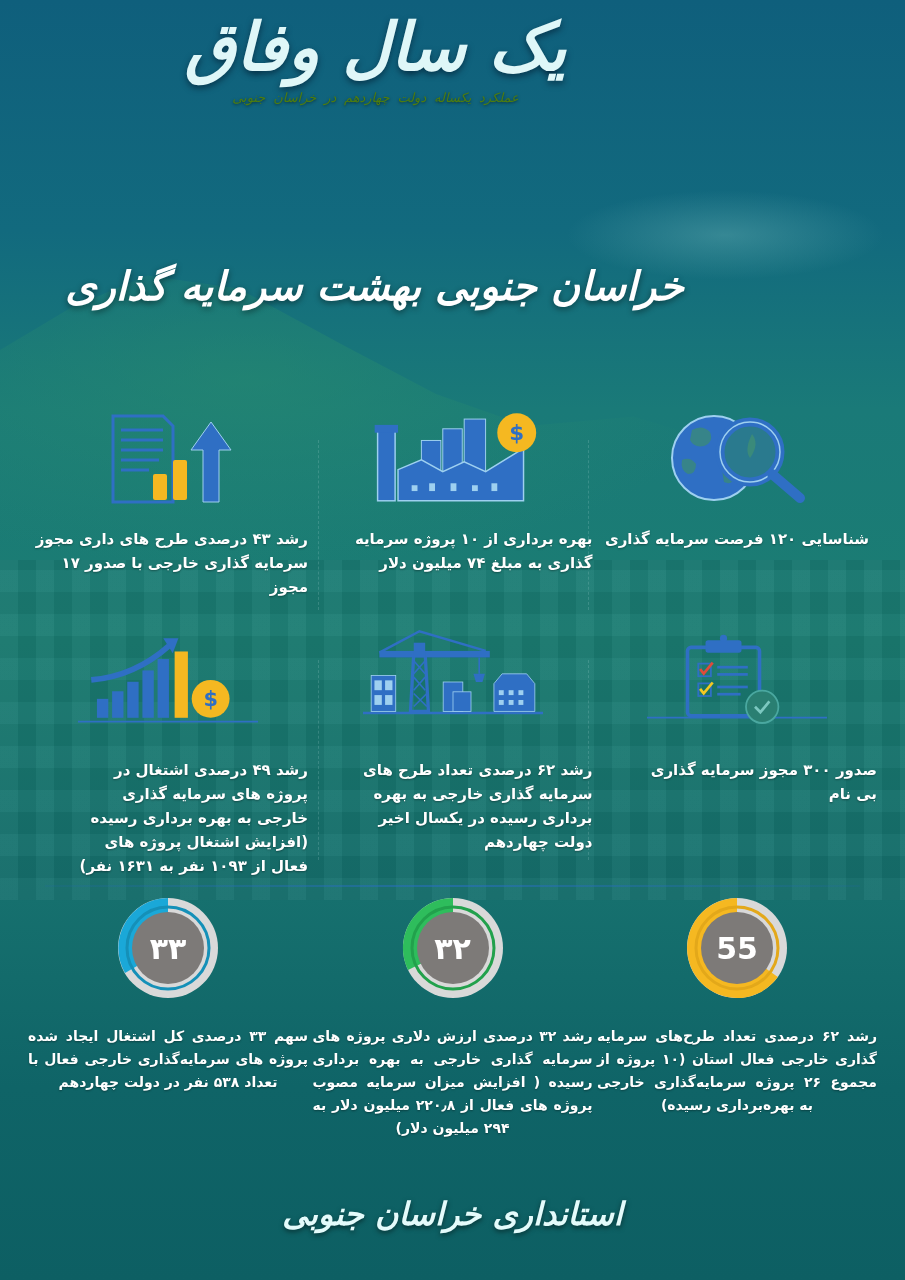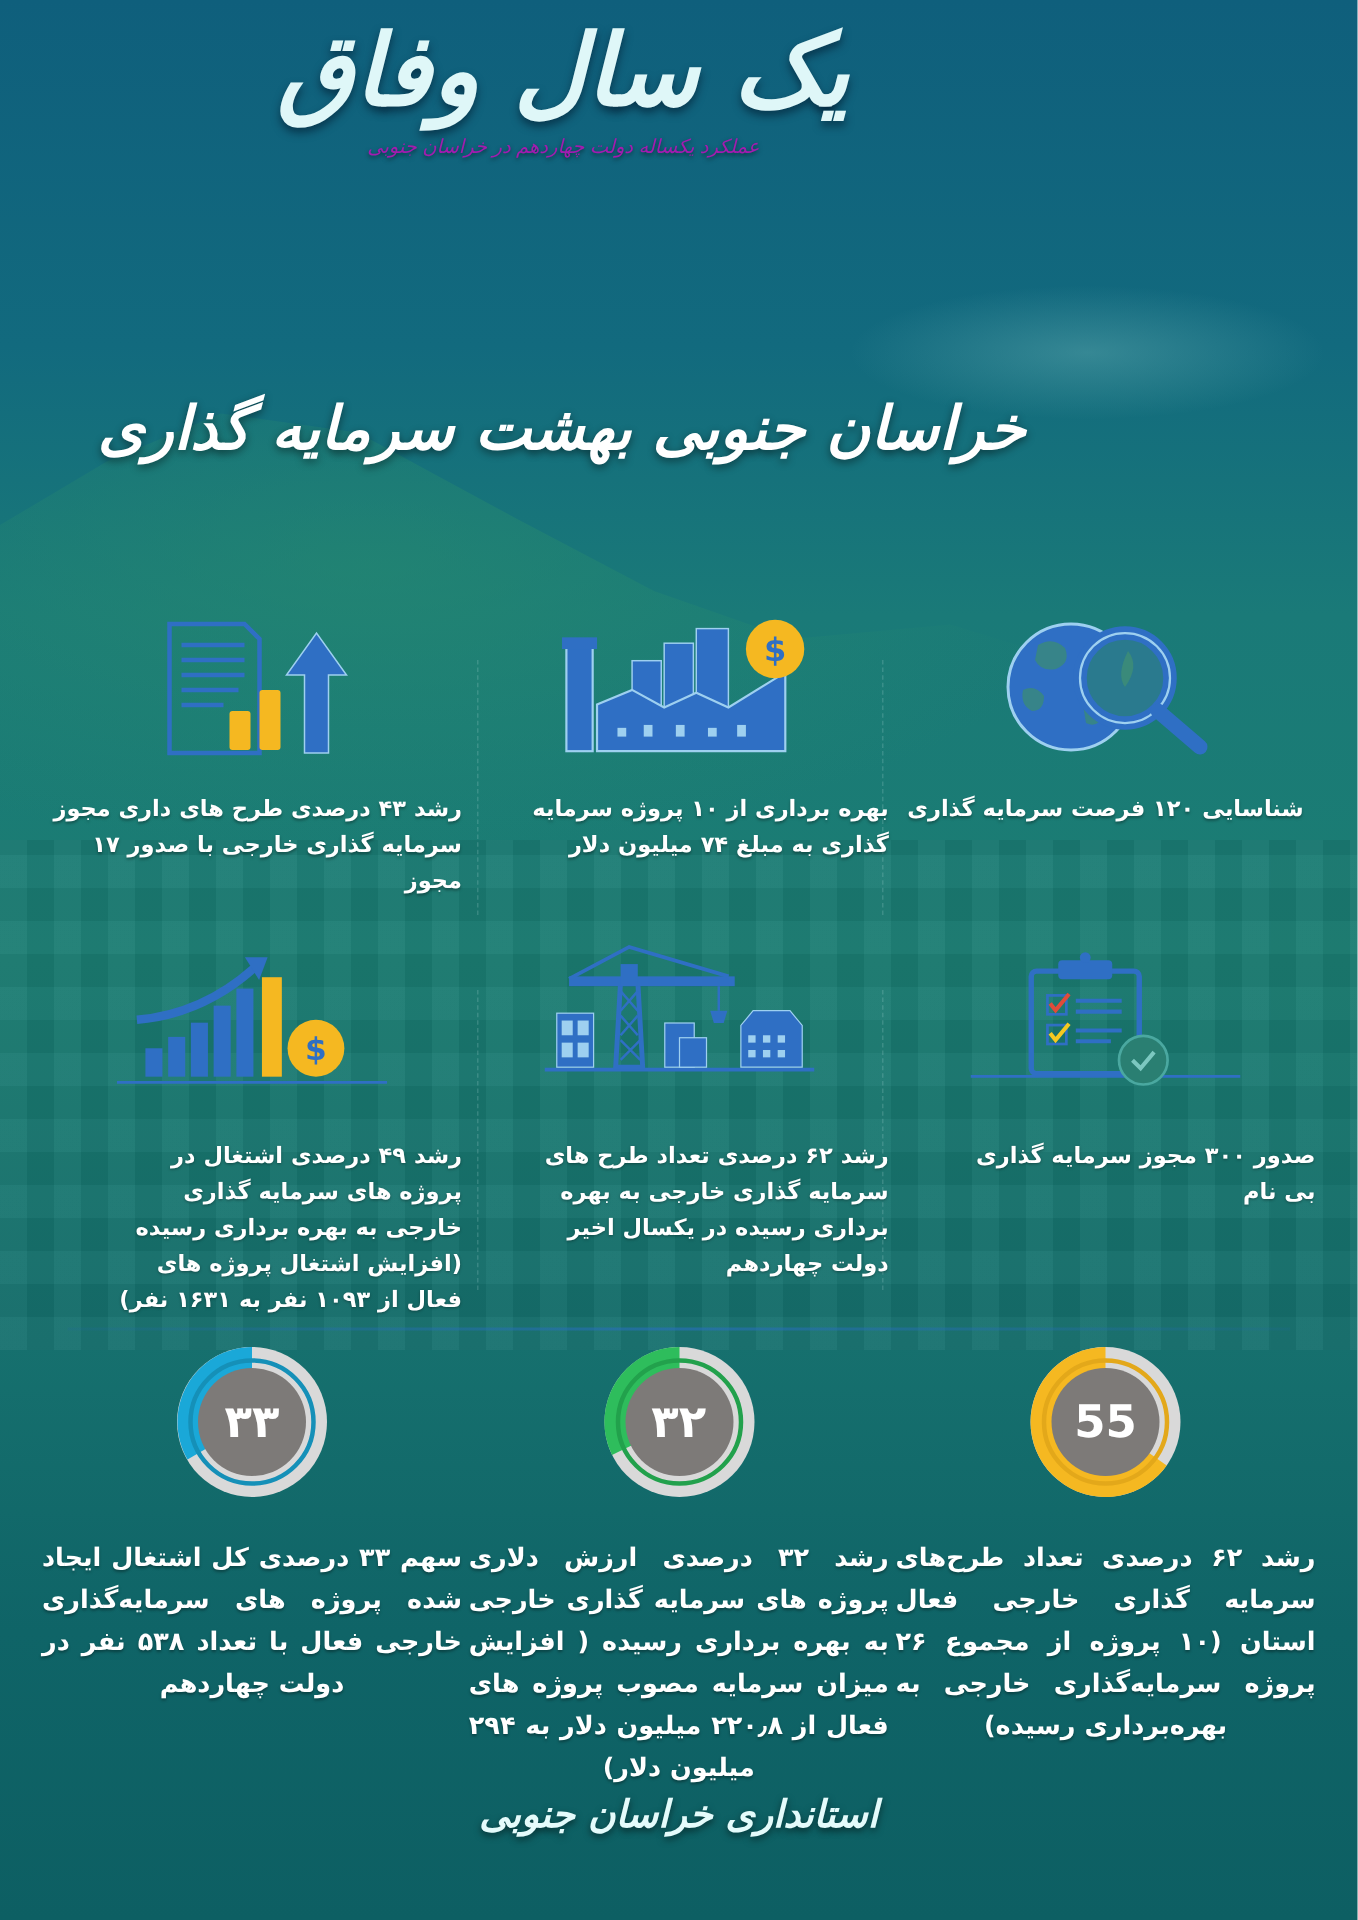--- a/index.html
+++ b/index.html
@@ -28,63 +28,63 @@
     background: radial-gradient(ellipse, rgba(120,190,190,0.35), rgba(120,190,190,0) 70%);
   }
 
   .header { position: absolute; top: 10px; left: 0; width: 751px; text-align: center; }
   .logo-title {
     font-family: "DejaVu Serif", serif; font-style: italic; font-weight: bold;
     font-size: 66px; color: #dff7f8; line-height: 1.15; letter-spacing: 2px;
     text-shadow: 0 3px 6px rgba(0,20,40,0.55);
   }
   .logo-sub {
-    font-family: Liberation Sans, sans-serif; font-style: italic;
-    font-size: 13px; color: #a21caf; margin-top: 4px;
+    font-family: Liberation Mono, monospace; font-style: italic;
+    font-size: 13px; color: #4d7c0f; margin-top: 4px;
     text-shadow: 0 1px 3px rgba(0,0,0,0.5);
   }
   .headline {
     position: absolute; top: 262px; left: 0; width: 749px; text-align: center;
     font-family: "DejaVu Serif", serif; font-style: italic; font-weight: bold;
     font-size: 40px; color: #ffffff; text-shadow: 0 2px 6px rgba(0,0,0,0.45);
   }
 
   .row { position: absolute; left: 0; width: 905px; display: flex; flex-direction: row; justify-content: space-between; padding: 0 28px; }
   .card { width: 280px; display: flex; flex-direction: column; align-items: center; }
   .card .icon { width: 180px; height: 100px; display: flex; align-items: flex-end; justify-content: center; }
   .card .text {
     margin-top: 22px; font-family: "DejaVu Sans", sans-serif; font-weight: bold;
     font-size: 15px; line-height: 1.6; text-align: right; color: #ffffff;
     text-shadow: 0 1px 2px rgba(0,0,0,0.35);
   }
   .row1 { top: 405px; }
   .row2 { top: 628px; }
   .row2 .card .text { margin-top: 30px; margin-left: 40px; }
   .row3 { top: 893px; }
-  .row3 .card .text { font-size: 17px; line-height: 1.65; }
+  .row3 .card .text { font-size: 14px; line-height: 1.65; }
   .row3 .card .text.justify { text-align: justify; text-align-last: center; }
 
   .divider {
     position: absolute; left: 45px; width: 815px; height: 2px;
     background: linear-gradient(90deg, rgba(30,100,170,0.15), rgba(40,110,190,0.6), rgba(30,100,170,0.15));
   }
   .vline {
     position: absolute; width: 1px; border-left: 1px dashed rgba(180,220,220,0.2);
   }
 
   .ring-wrap { width: 110px; height: 110px; position: relative; }
   .ring-num {
     position: absolute; inset: 0; display: flex; align-items: center; justify-content: center;
     font-family: "DejaVu Sans", sans-serif; font-weight: bold; font-size: 30px; color: #ffffff;
   }
 
   .footer {
     position: absolute; top: 1195px; left: 0; width: 905px; text-align: center;
     font-family: "DejaVu Serif", serif; font-style: italic; font-weight: bold;
-    font-size: 25px; color: #e4fbfb; text-shadow: 0 2px 5px rgba(0,0,0,0.5);
+    font-size: 32px; color: #e4fbfb; text-shadow: 0 2px 5px rgba(0,0,0,0.5);
   }
 </style>
 </head>
 <body>
 
 <div class="bg-layer">
   <div class="sky-cloud"></div>
   <div class="mountain"></div>
   <div class="town"></div>
 </div>

